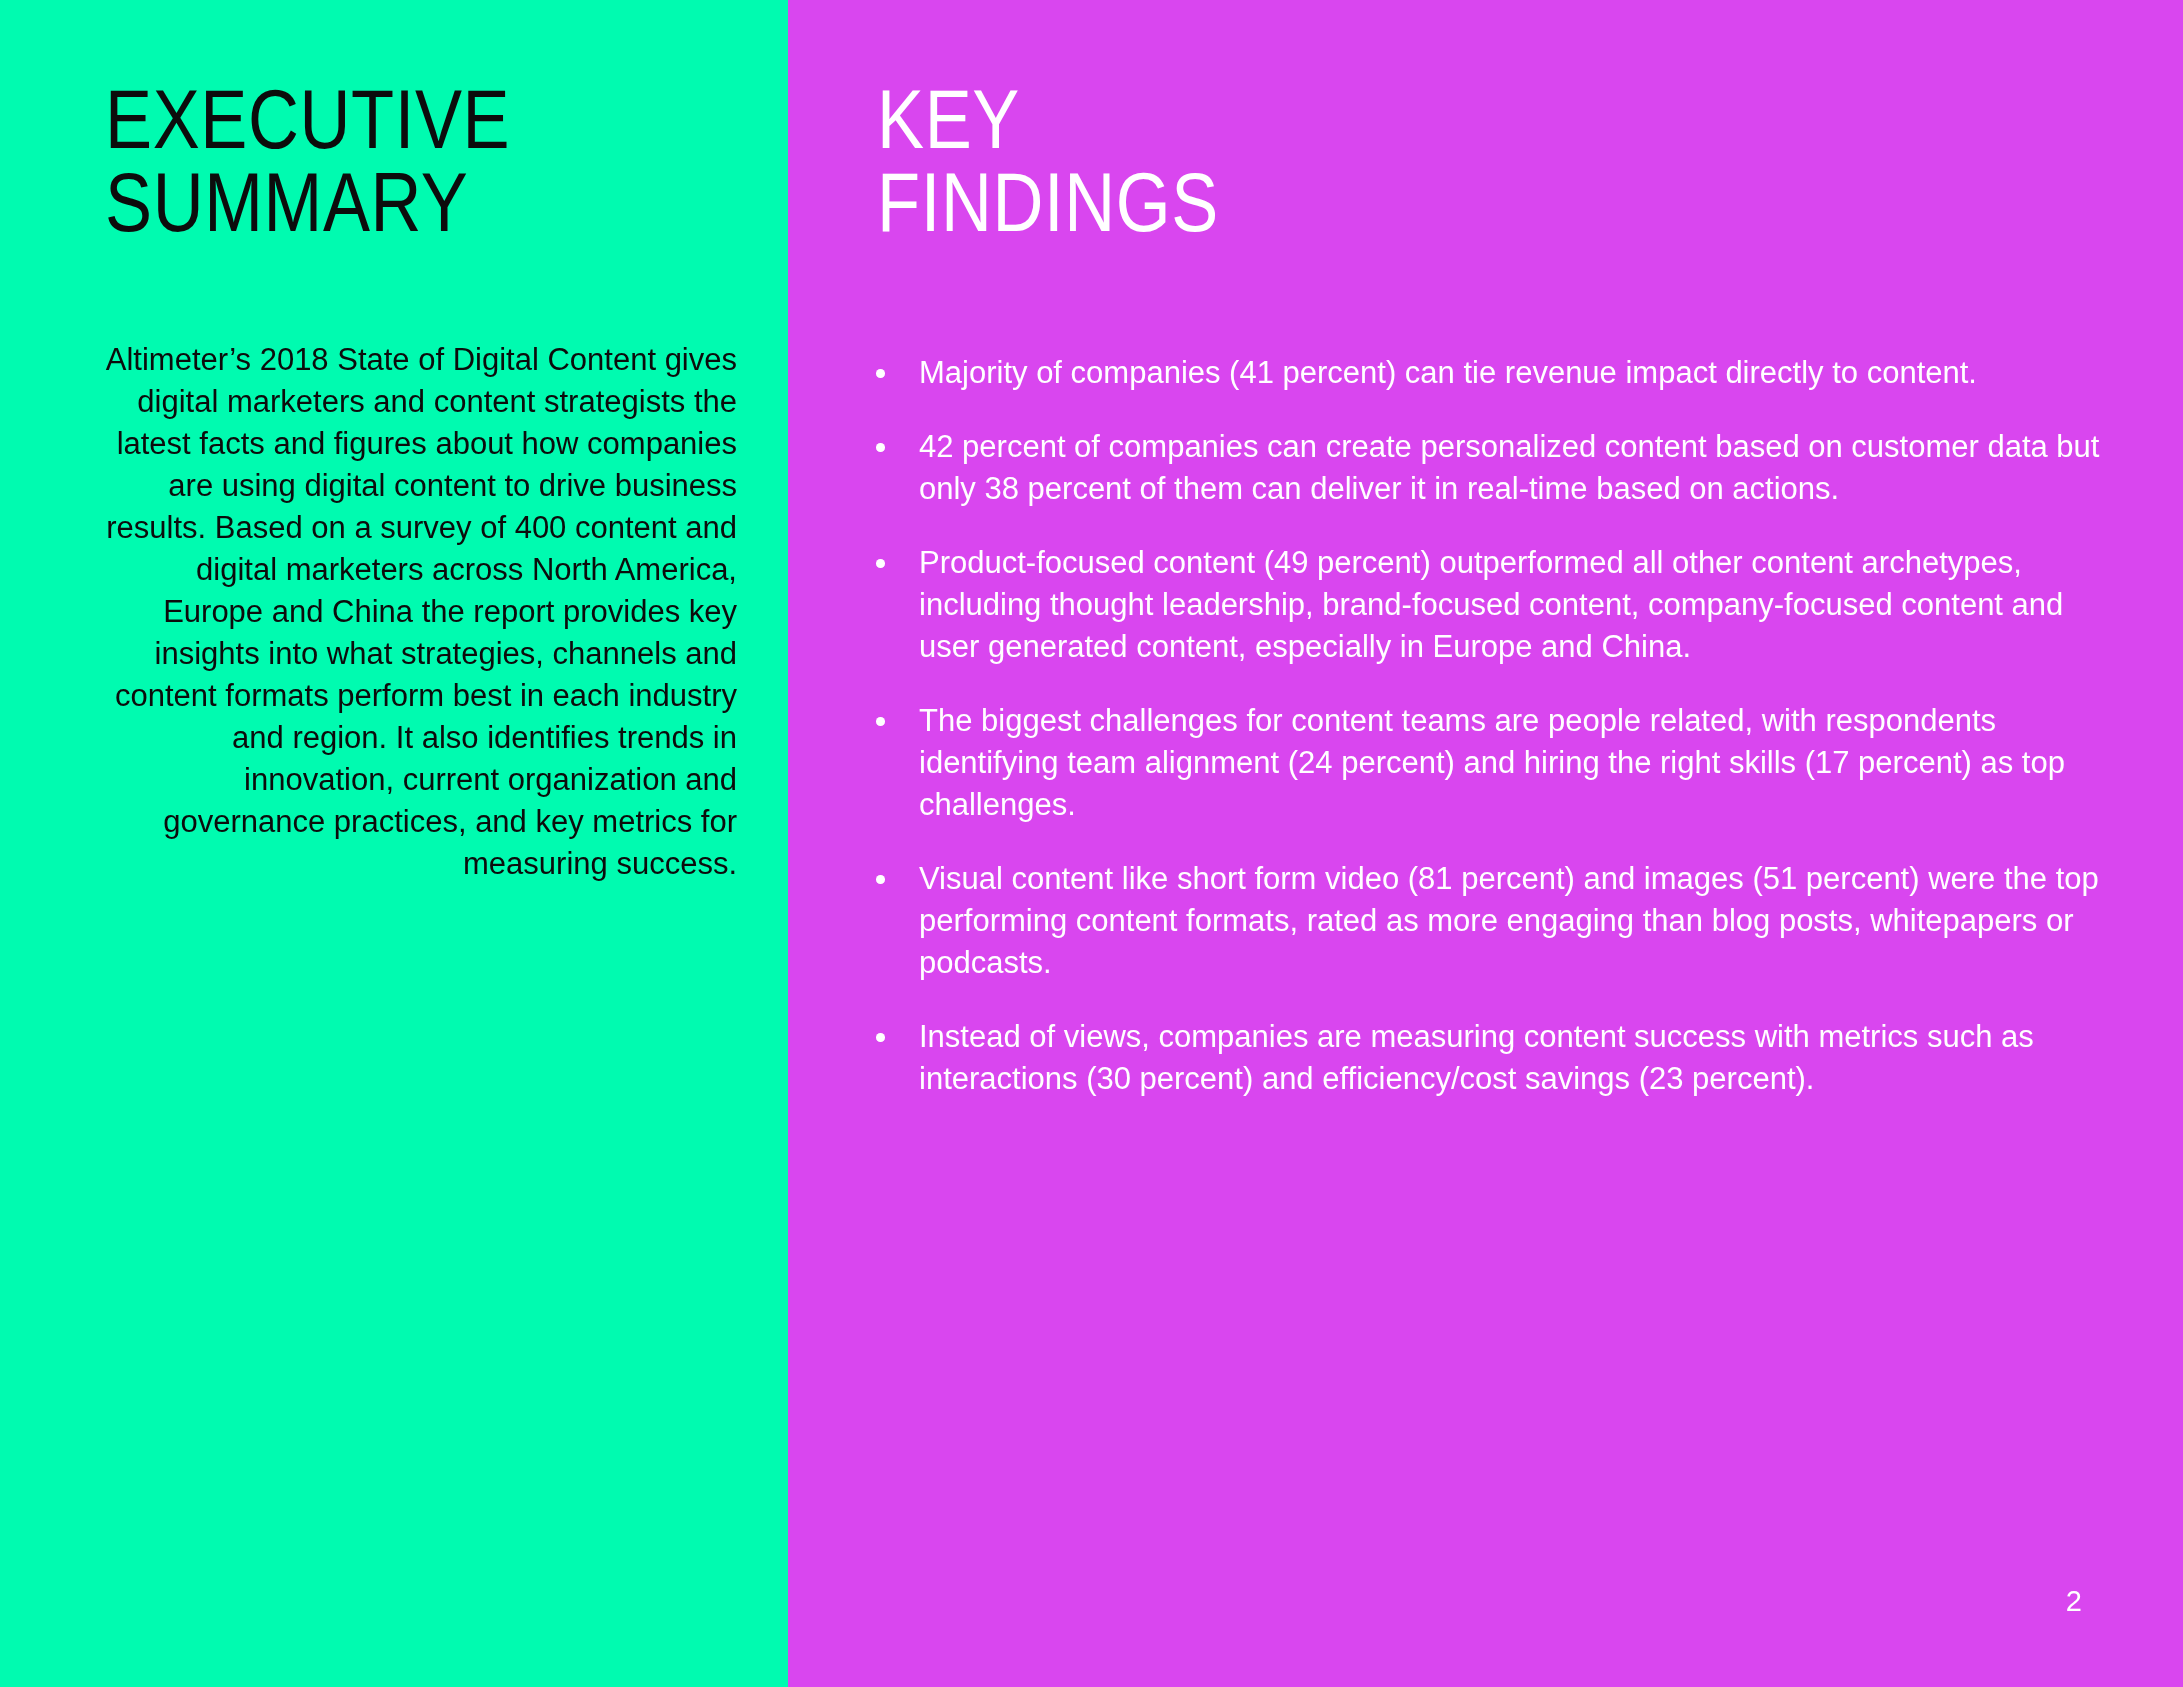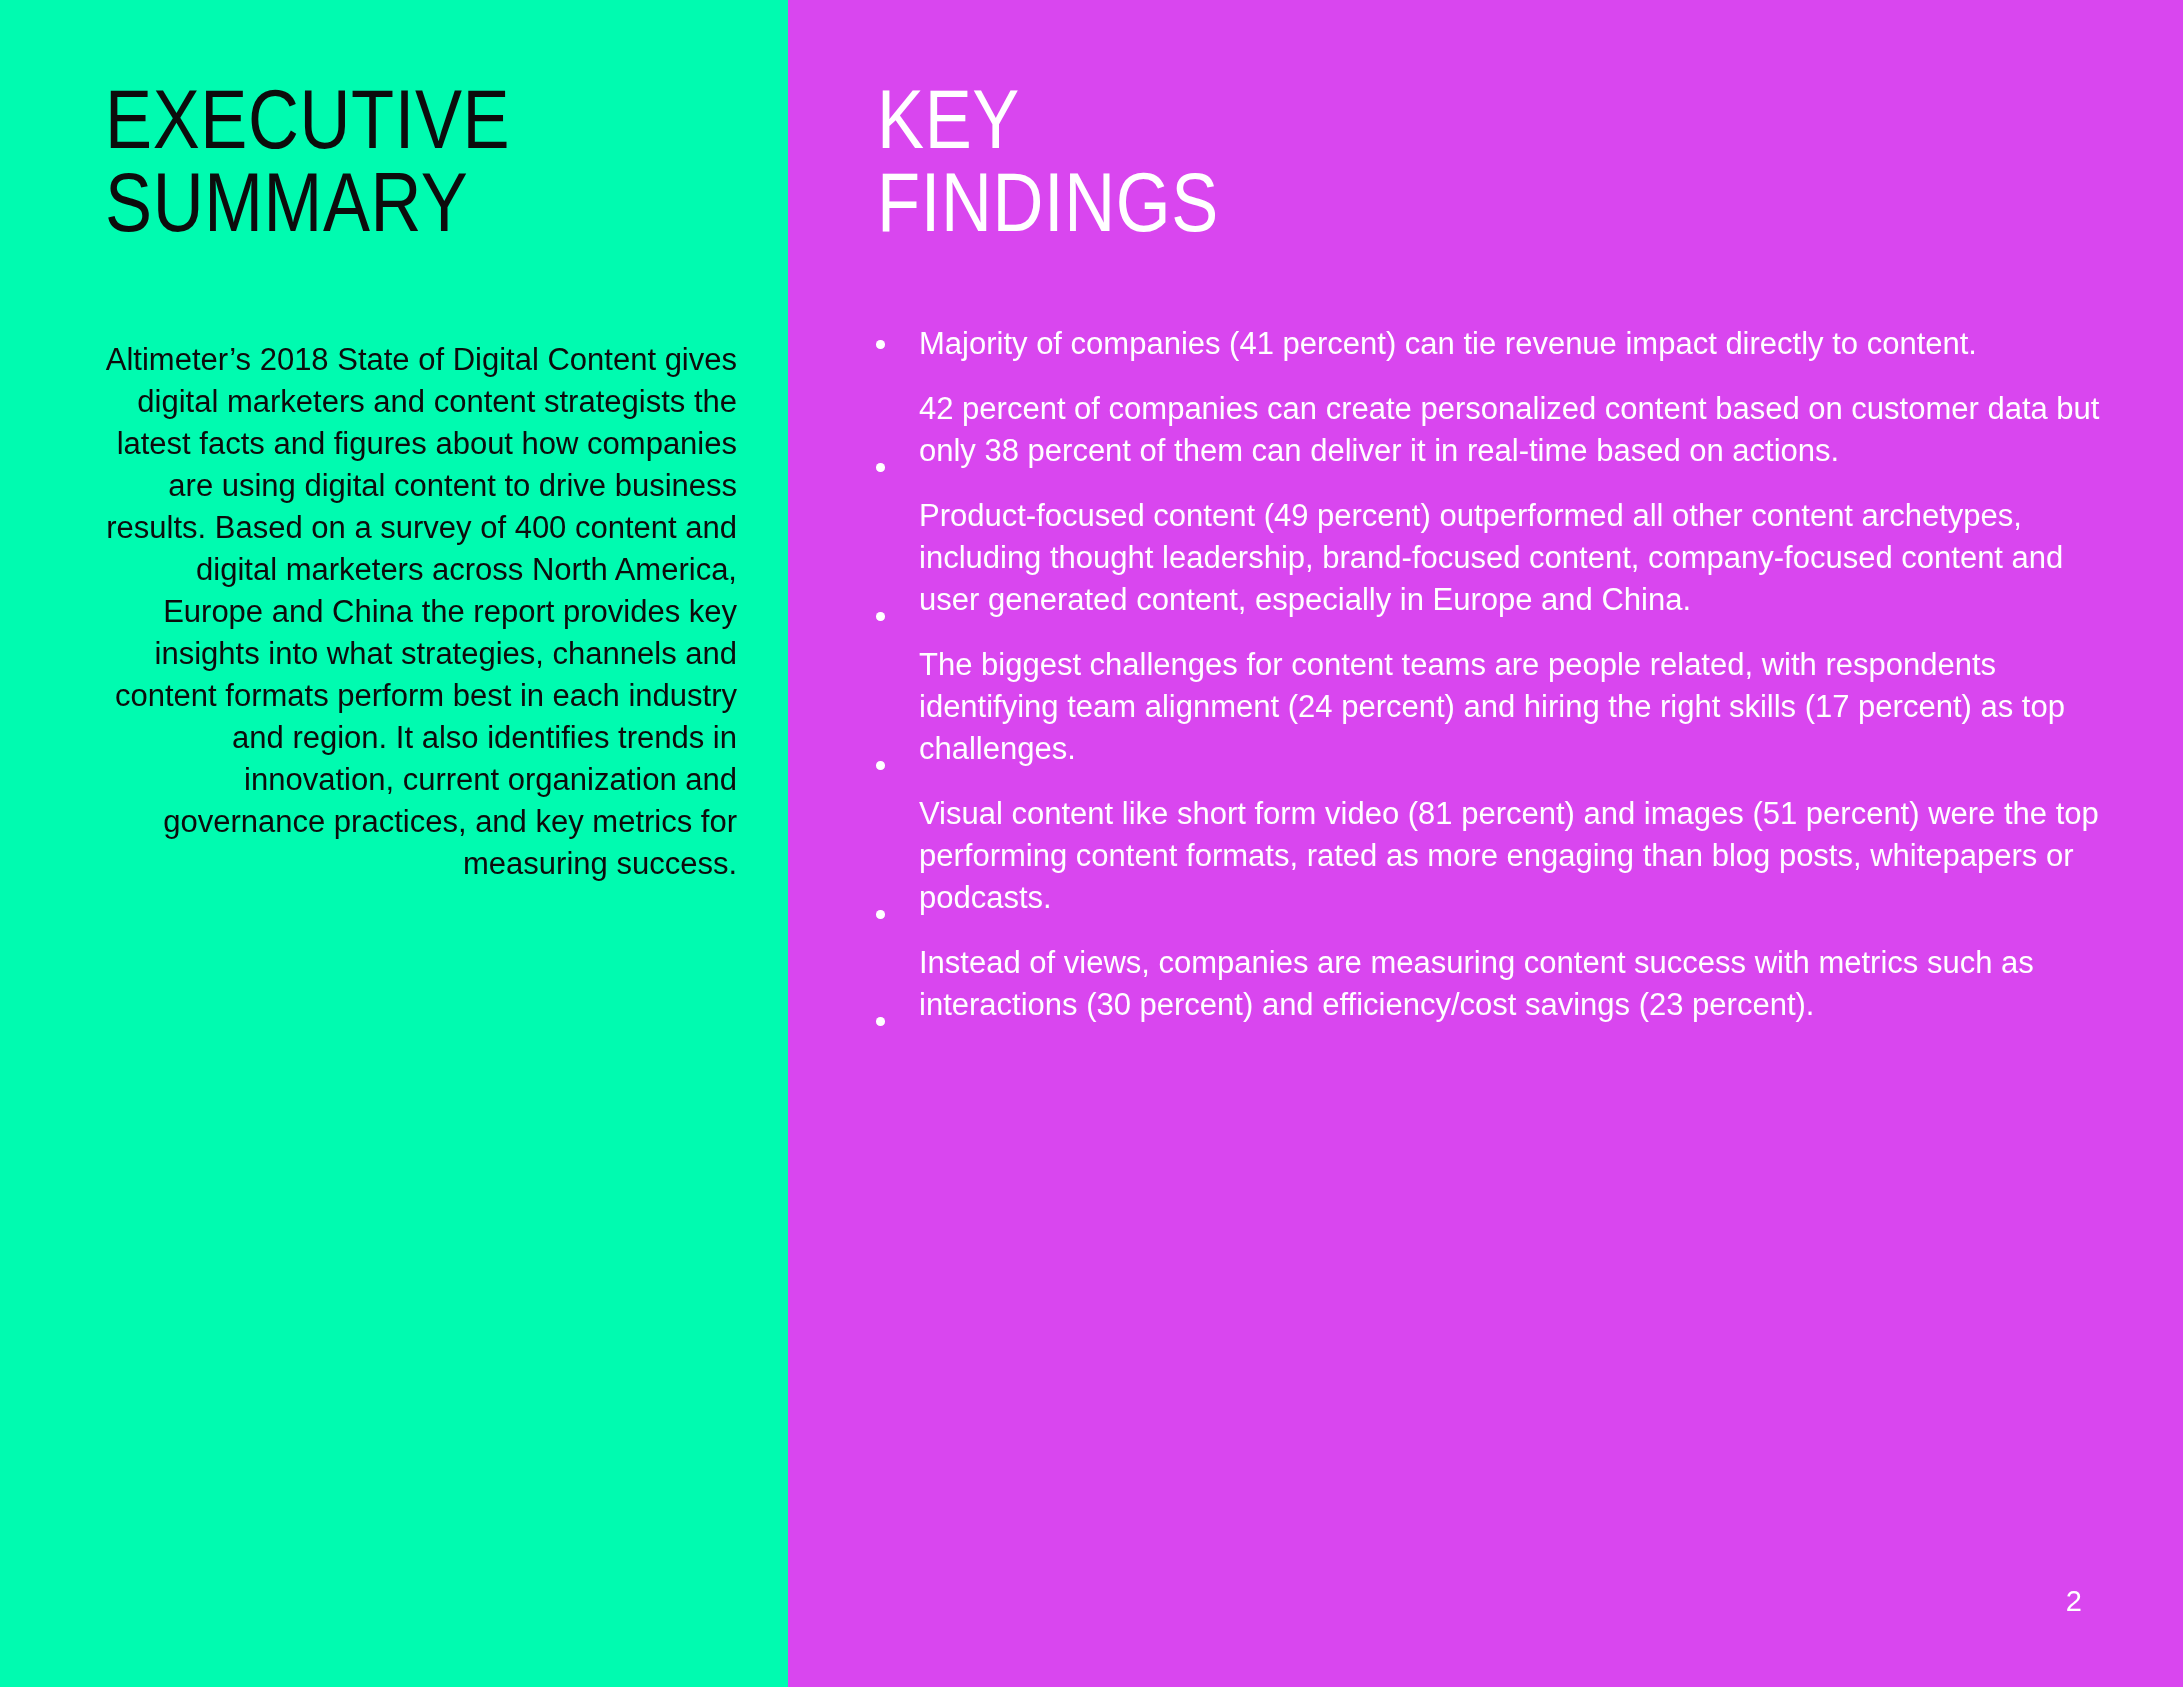--- a/index.html
+++ b/index.html
@@ -45,31 +45,31 @@
     width: 632px;
     margin: 0;
     font-size: 31px;
     line-height: 42px;
     font-weight: 400;
     text-align: right;
   }
   .findings {
     position: absolute;
     left: 87px;
-    top: 323px;
+    top: 352px;
     width: 1231px;
     margin: 0;
     padding: 0;
     list-style: none;
   }
   .finding-item {
     display: flex;
     align-items: flex-start;
   }
-  .finding-item + .finding-item { margin-top: 23px; align-items: flex-end; }
+  .finding-item + .finding-item { margin-top: 32px; }
   .bullet-dot-col {
     flex: 0 0 44px;
   }
   .bullet-dot {
     display: block;
     width: 8.6px;
     height: 8.6px;
     margin-top: 17px;
     margin-left: 1.3px;
     border-radius: 50%;

